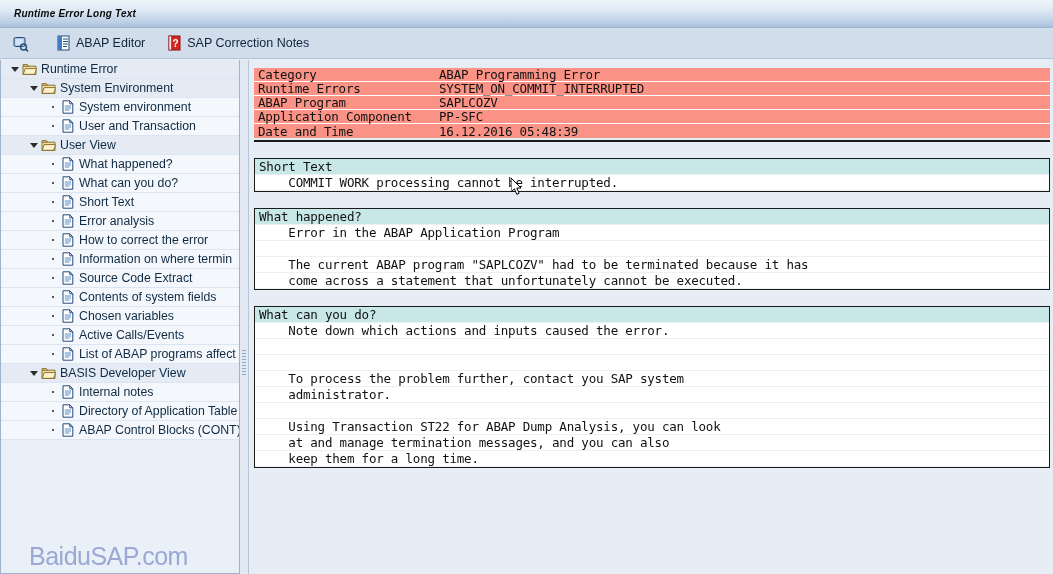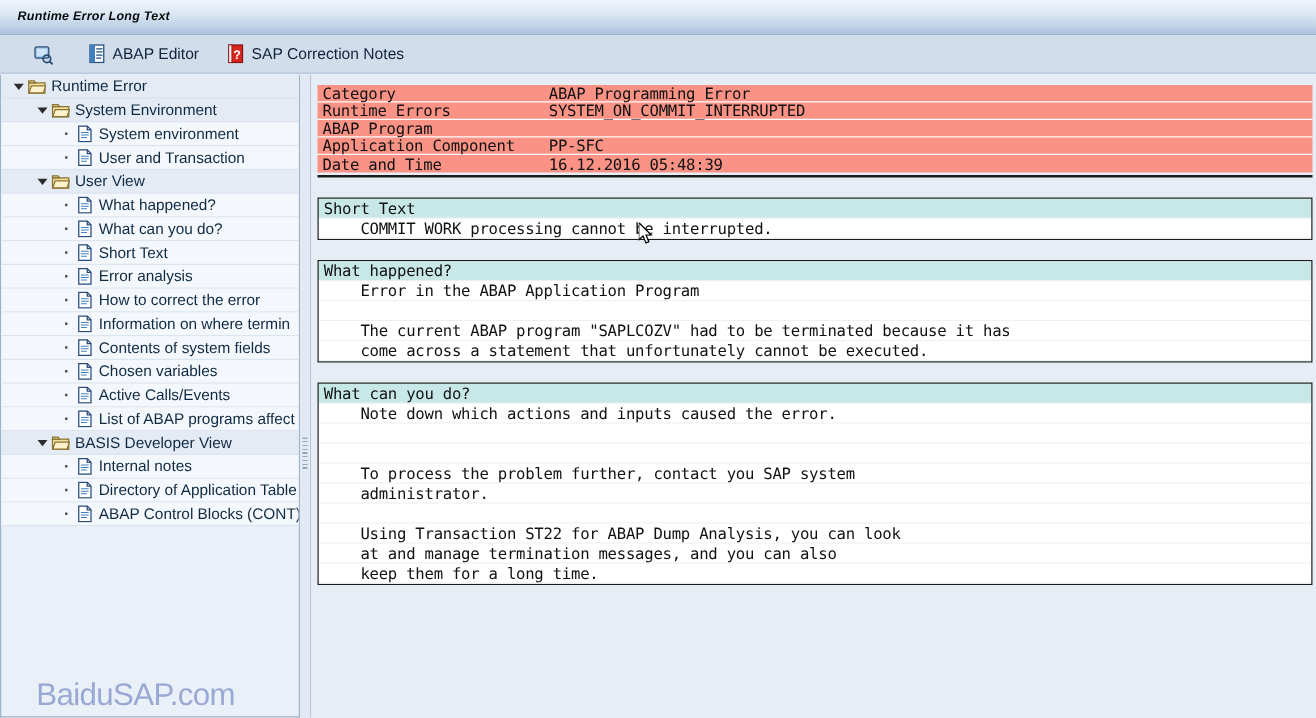--- a/index.html
+++ b/index.html
@@ -28,21 +28,21 @@
     letter-spacing: 0.2px;
   }
 
   
   #toolbar {
     height: 31px;
     background: #d2ddec;
     border-bottom: 1px solid #b4c5d9;
     display: flex;
     align-items: center;
-    padding-left: 20px;
+    padding-left: 6px;
     gap: 0px;
   }
   .tb-item {
     display: flex;
     align-items: center;
     gap: 5px;
     height: 24px;
     padding: 0 6px;
     cursor: default;
   }
@@ -441,20 +441,36 @@
           </span>
           <span class="ticon">
             <svg width="12" height="14" viewBox="0 0 12 14">
               <path d="M1 0.8 L7.8 0.8 L10.8 3.8 L10.8 13.2 L1 13.2 Z" fill="#ffffff" stroke="#26497a" stroke-width="1"></path>
               <path d="M7.8 0.8 L7.8 3.8 L10.8 3.8" fill="none" stroke="#26497a" stroke-width="1"></path>
               <line x1="2.8" y1="6" x2="9" y2="6" stroke="#3f7fc1" stroke-width="0.9"></line>
               <line x1="2.8" y1="8" x2="9" y2="8" stroke="#3f7fc1" stroke-width="0.9"></line>
               <line x1="2.8" y1="10" x2="7.5" y2="10" stroke="#3f7fc1" stroke-width="0.9"></line>
             </svg>
           </span>
+          <span class="tlabel">Source Code Extract</span>
+        </div>
+        <div class="trow">
+          <span class="ind" style="width: 45px;"></span>
+          <span class="bullet">
+            <b></b>
+          </span>
+          <span class="ticon">
+            <svg width="12" height="14" viewBox="0 0 12 14">
+              <path d="M1 0.8 L7.8 0.8 L10.8 3.8 L10.8 13.2 L1 13.2 Z" fill="#ffffff" stroke="#26497a" stroke-width="1"></path>
+              <path d="M7.8 0.8 L7.8 3.8 L10.8 3.8" fill="none" stroke="#26497a" stroke-width="1"></path>
+              <line x1="2.8" y1="6" x2="9" y2="6" stroke="#3f7fc1" stroke-width="0.9"></line>
+              <line x1="2.8" y1="8" x2="9" y2="8" stroke="#3f7fc1" stroke-width="0.9"></line>
+              <line x1="2.8" y1="10" x2="7.5" y2="10" stroke="#3f7fc1" stroke-width="0.9"></line>
+            </svg>
+          </span>
           <span class="tlabel">Contents of system fields</span>
         </div>
         <div class="trow">
           <span class="ind" style="width: 45px;"></span>
           <span class="bullet">
             <b></b>
           </span>
           <span class="ticon">
             <svg width="12" height="14" viewBox="0 0 12 14">
               <path d="M1 0.8 L7.8 0.8 L10.8 3.8 L10.8 13.2 L1 13.2 Z" fill="#ffffff" stroke="#26497a" stroke-width="1"></path>
@@ -574,20 +590,21 @@
         <div class="rrow mono">
           <span class="rkey">Category</span>
           <span class="rval">ABAP Programming Error</span>
         </div>
         <div class="rrow mono">
           <span class="rkey">Runtime Errors</span>
           <span class="rval">SYSTEM_ON_COMMIT_INTERRUPTED</span>
         </div>
         <div class="rrow mono">
           <span class="rkey">ABAP Program</span>
+          <span class="rval">SAPLCOZV</span>
         </div>
         <div class="rrow mono">
           <span class="rkey">Application Component</span>
           <span class="rval">PP-SFC</span>
         </div>
         <div class="rrow mono">
           <span class="rkey">Date and Time</span>
           <span class="rval">16.12.2016 05:48:39</span>
         </div>
       </div>

